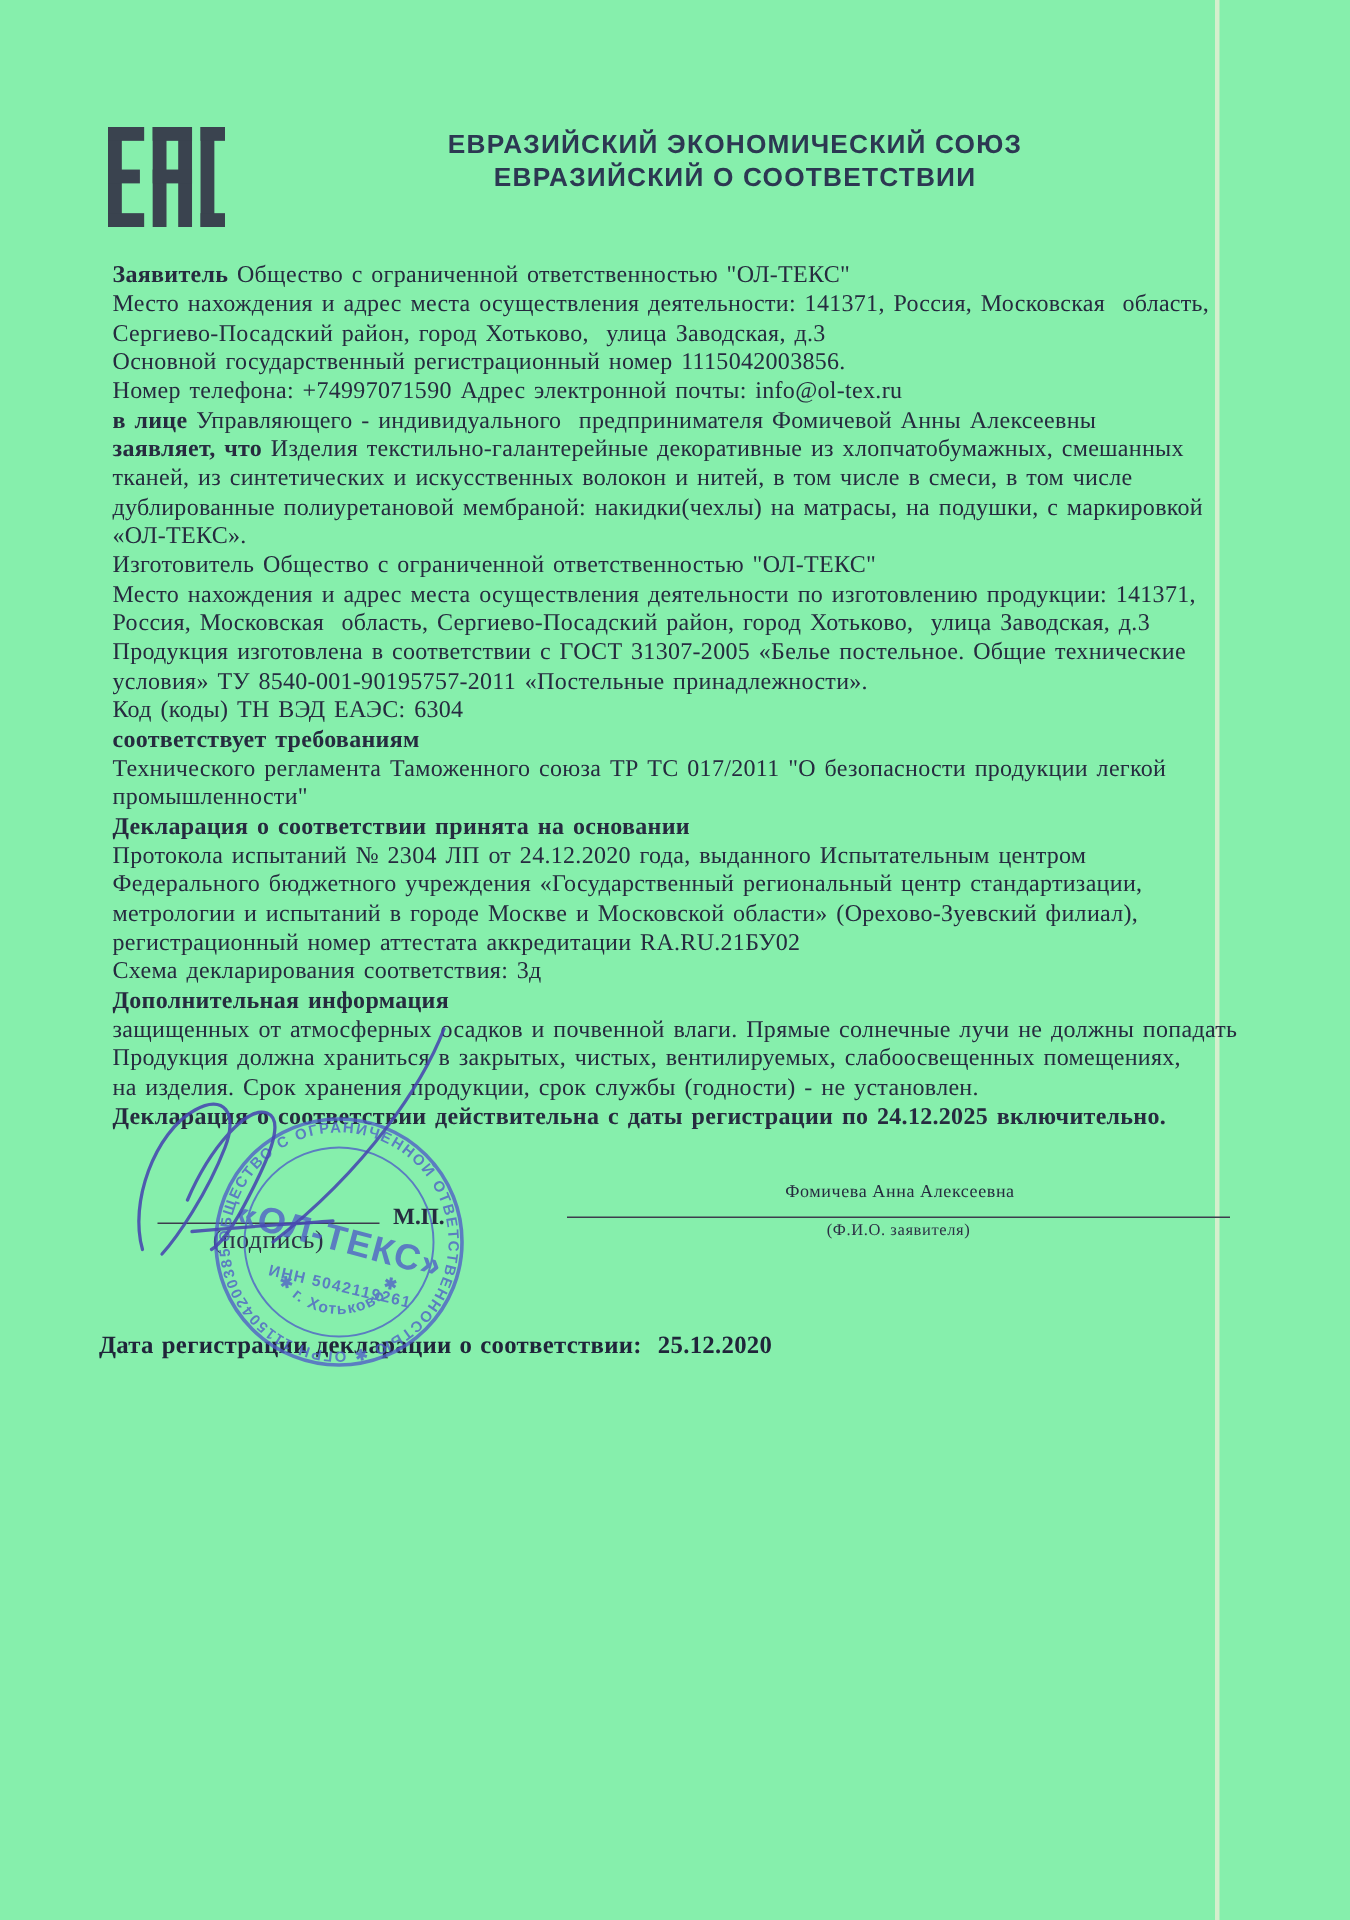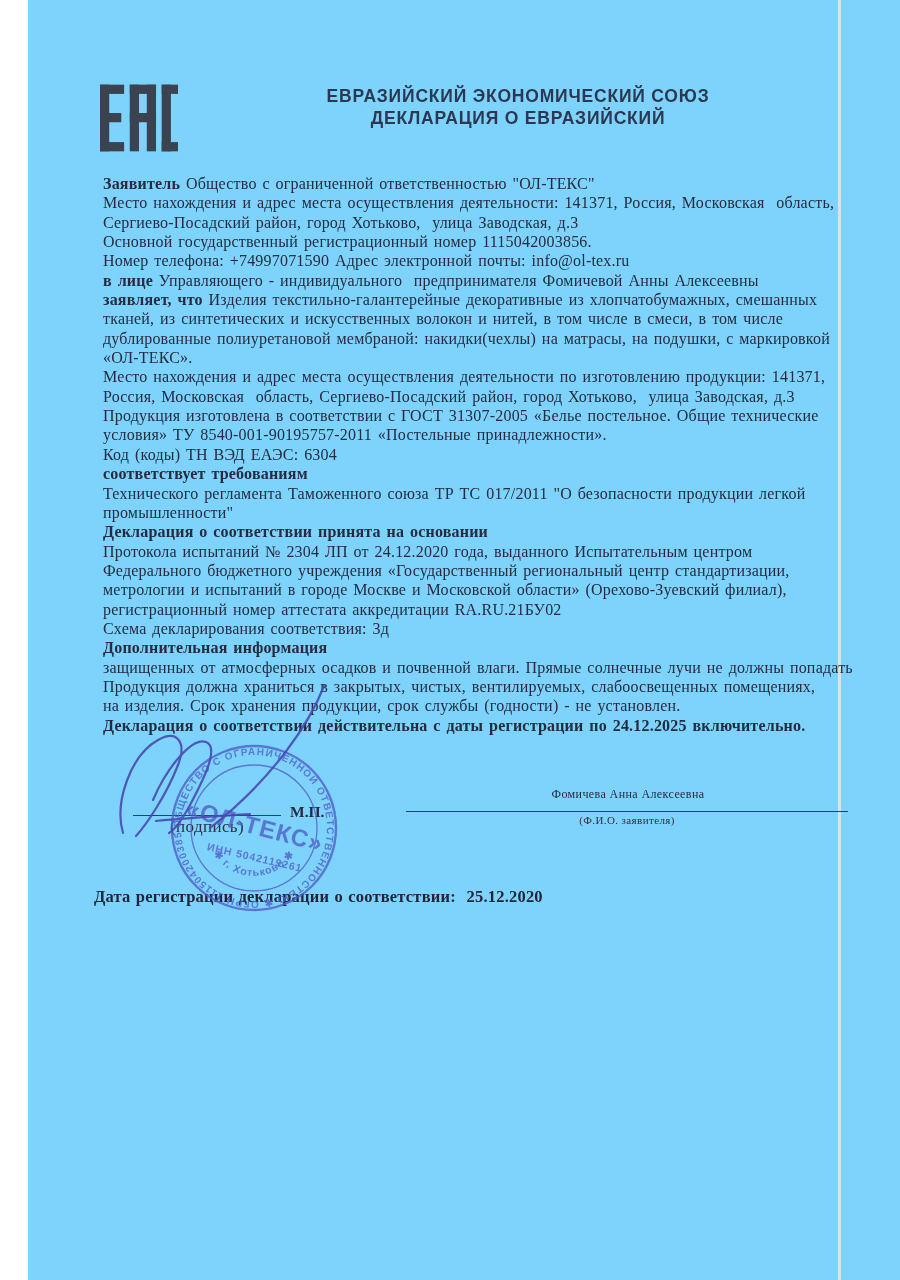--- a/index.html
+++ b/index.html
@@ -1,20 +1,20 @@
 <!DOCTYPE html>
 <html><head>
 <meta charset="utf-8">
 <style>
   html,body{margin:0;padding:0;}
   body{
     width:900px;height:1280px;position:relative;background:#ffffff;
     font-family:"Liberation Serif", serif;overflow:hidden;
   }
-  .page{position:absolute;inset:0;background:#7dd3fc;margin-left:28px;}
+  .page{position:absolute;inset:0;background:#86efac;}
   
   .scan-line{position:absolute;left:810px;top:0;width:3px;height:1280px;background:#f6f0dc;opacity:.7;}
 
   
   .eac-logo{position:absolute;left:72px;top:84px;width:78px;height:68px;}
 
   
   .title-block{position:absolute;left:240px;top:86px;width:500px;text-align:center;
     font-family:"Liberation Sans", sans-serif;font-weight:bold;color:#2c3852;
     font-size:17.5px;line-height:21.5px;letter-spacing:.8px;}
@@ -67,34 +67,35 @@
       <rect x="42" y="40" width="37" height="13"></rect>
 
       <rect x="87" y="0" width="13" height="94"></rect>
       <rect x="87" y="0" width="23" height="13"></rect>
       <rect x="87" y="81" width="23" height="13"></rect>
     </g>
   </svg>
 
   <div class="title-block">
     <div>ЕВРАЗИЙСКИЙ ЭКОНОМИЧЕСКИЙ СОЮЗ</div>
-    <div>ДЕКЛАРАЦИЯ О ЕВРАЗИЙСКИЙ</div>
+    <div>ЕВРАЗИЙСКИЙ О СООТВЕТСТВИИ</div>
   </div>
 
   <div class="doc-body">
       <div class="line"><span class="b">Заявитель </span><span>Общество с ограниченной ответственностью "ОЛ-ТЕКС"</span></div>
       <div class="line"><span>Место нахождения и адрес места осуществления деятельности: 141371, Россия, Московская  область,</span></div>
       <div class="line"><span>Сергиево-Посадский район, город Хотьково,  улица Заводская, д.3</span></div>
       <div class="line"><span>Основной государственный регистрационный номер 1115042003856.</span></div>
       <div class="line"><span>Номер телефона: +74997071590 Адрес электронной почты: info@ol-tex.ru</span></div>
       <div class="line"><span class="b">в лице </span><span>Управляющего - индивидуального  предпринимателя Фомичевой Анны Алексеевны</span></div>
       <div class="line"><span class="b">заявляет, что </span><span>Изделия текстильно-галантерейные декоративные из хлопчатобумажных, смешанных</span></div>
       <div class="line"><span>тканей, из синтетических и искусственных волокон и нитей, в том числе в смеси, в том числе</span></div>
       <div class="line"><span>дублированные полиуретановой мембраной: накидки(чехлы) на матрасы, на подушки, с маркировкой</span></div>
       <div class="line"><span>«ОЛ-ТЕКС».</span></div>
+      <div class="line"><span>Изготовитель Общество с ограниченной ответственностью "ОЛ-ТЕКС"</span></div>
       <div class="line"><span>Место нахождения и адрес места осуществления деятельности по изготовлению продукции: 141371,</span></div>
       <div class="line"><span>Россия, Московская  область, Сергиево-Посадский район, город Хотьково,  улица Заводская, д.3</span></div>
       <div class="line"><span>Продукция изготовлена в соответствии с ГОСТ 31307-2005 «Белье постельное. Общие технические</span></div>
       <div class="line"><span>условия» ТУ 8540-001-90195757-2011 «Постельные принадлежности».</span></div>
       <div class="line"><span>Код (коды) ТН ВЭД ЕАЭС: 6304</span></div>
       <div class="line"><span class="b">соответствует требованиям</span></div>
       <div class="line"><span>Технического регламента Таможенного союза ТР ТС 017/2011 "О безопасности продукции легкой</span></div>
       <div class="line"><span>промышленности"</span></div>
       <div class="line"><span class="b">Декларация о соответствии принята на основании</span></div>
       <div class="line"><span>Протокола испытаний № 2304 ЛП от 24.12.2020 года, выданного Испытательным центром</span></div>

